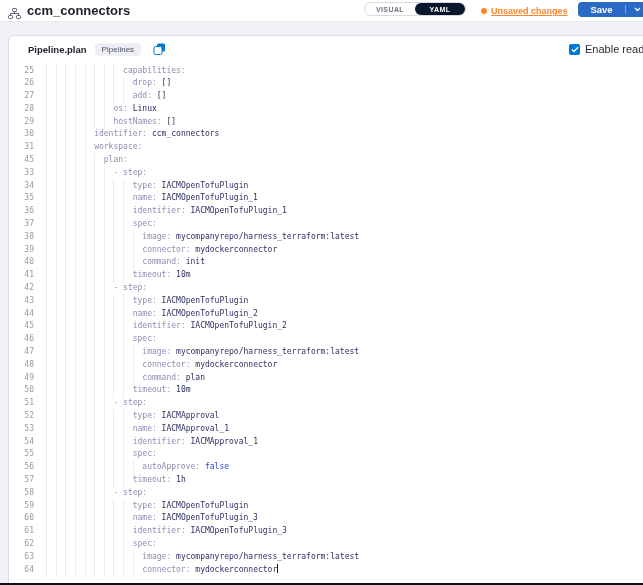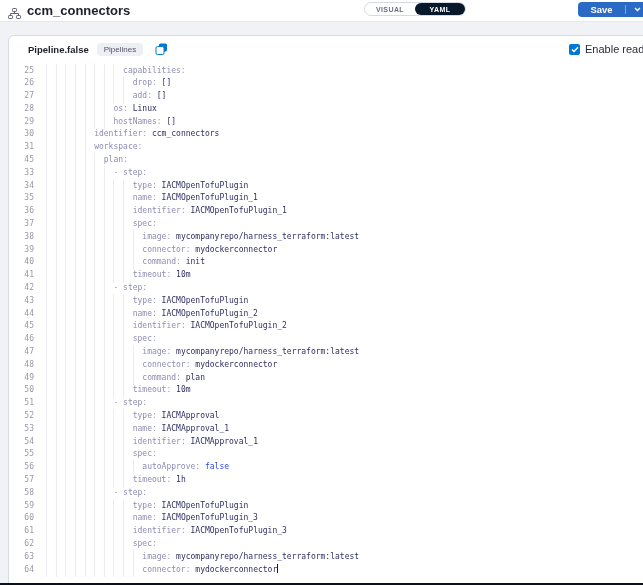--- a/index.html
+++ b/index.html
@@ -78,35 +78,39 @@
         <path d="M6.5 3.5v2M2.5 7.5v-2h8v2" stroke="#4e5064" stroke-width="0.9"></path>
       </svg>
     </span>
     <span class="title">ccm_connectors</span>
 
     <div class="toggle">
       <span class="tg-visual">VISUAL</span>
       <span class="tg-yaml">YAML</span>
     </div>
 
+    <div class="unsaved">
+      <i class="dot"></i>
+      <a class="unsaved-link">Unsaved changes</a>
+    </div>
 
     <div class="save-split">
       <button class="save-btn">Save</button>
       <span class="save-div"></span>
       <button class="save-caret">
         <svg width="7" height="5" viewBox="0 0 7 5">
           <path d="M1 1l2.5 2.5L6 1" stroke="#fff" fill="none" stroke-width="1.3"></path>
         </svg>
       </button>
     </div>
   </header>
 
   <div class="card">
     <div class="tabbar">
-      <span class="file">Pipeline.false</span>
+      <span class="file">Pipeline.plan</span>
       <span class="badge">Pipelines</span>
       <span class="copy">
         <svg width="13" height="13" viewBox="0 0 12 13">
           <rect x="3.5" y="0.5" width="8" height="8" rx="1.5" fill="#0278d5"></rect>
           <rect x="0.5" y="3.5" width="8" height="8" rx="1.5" fill="#fff" stroke="#0278d5"></rect>
         </svg>
       </span>
       <label class="enable">
         <span class="cb">
           <svg width="8" height="7" viewBox="0 0 8 7">

